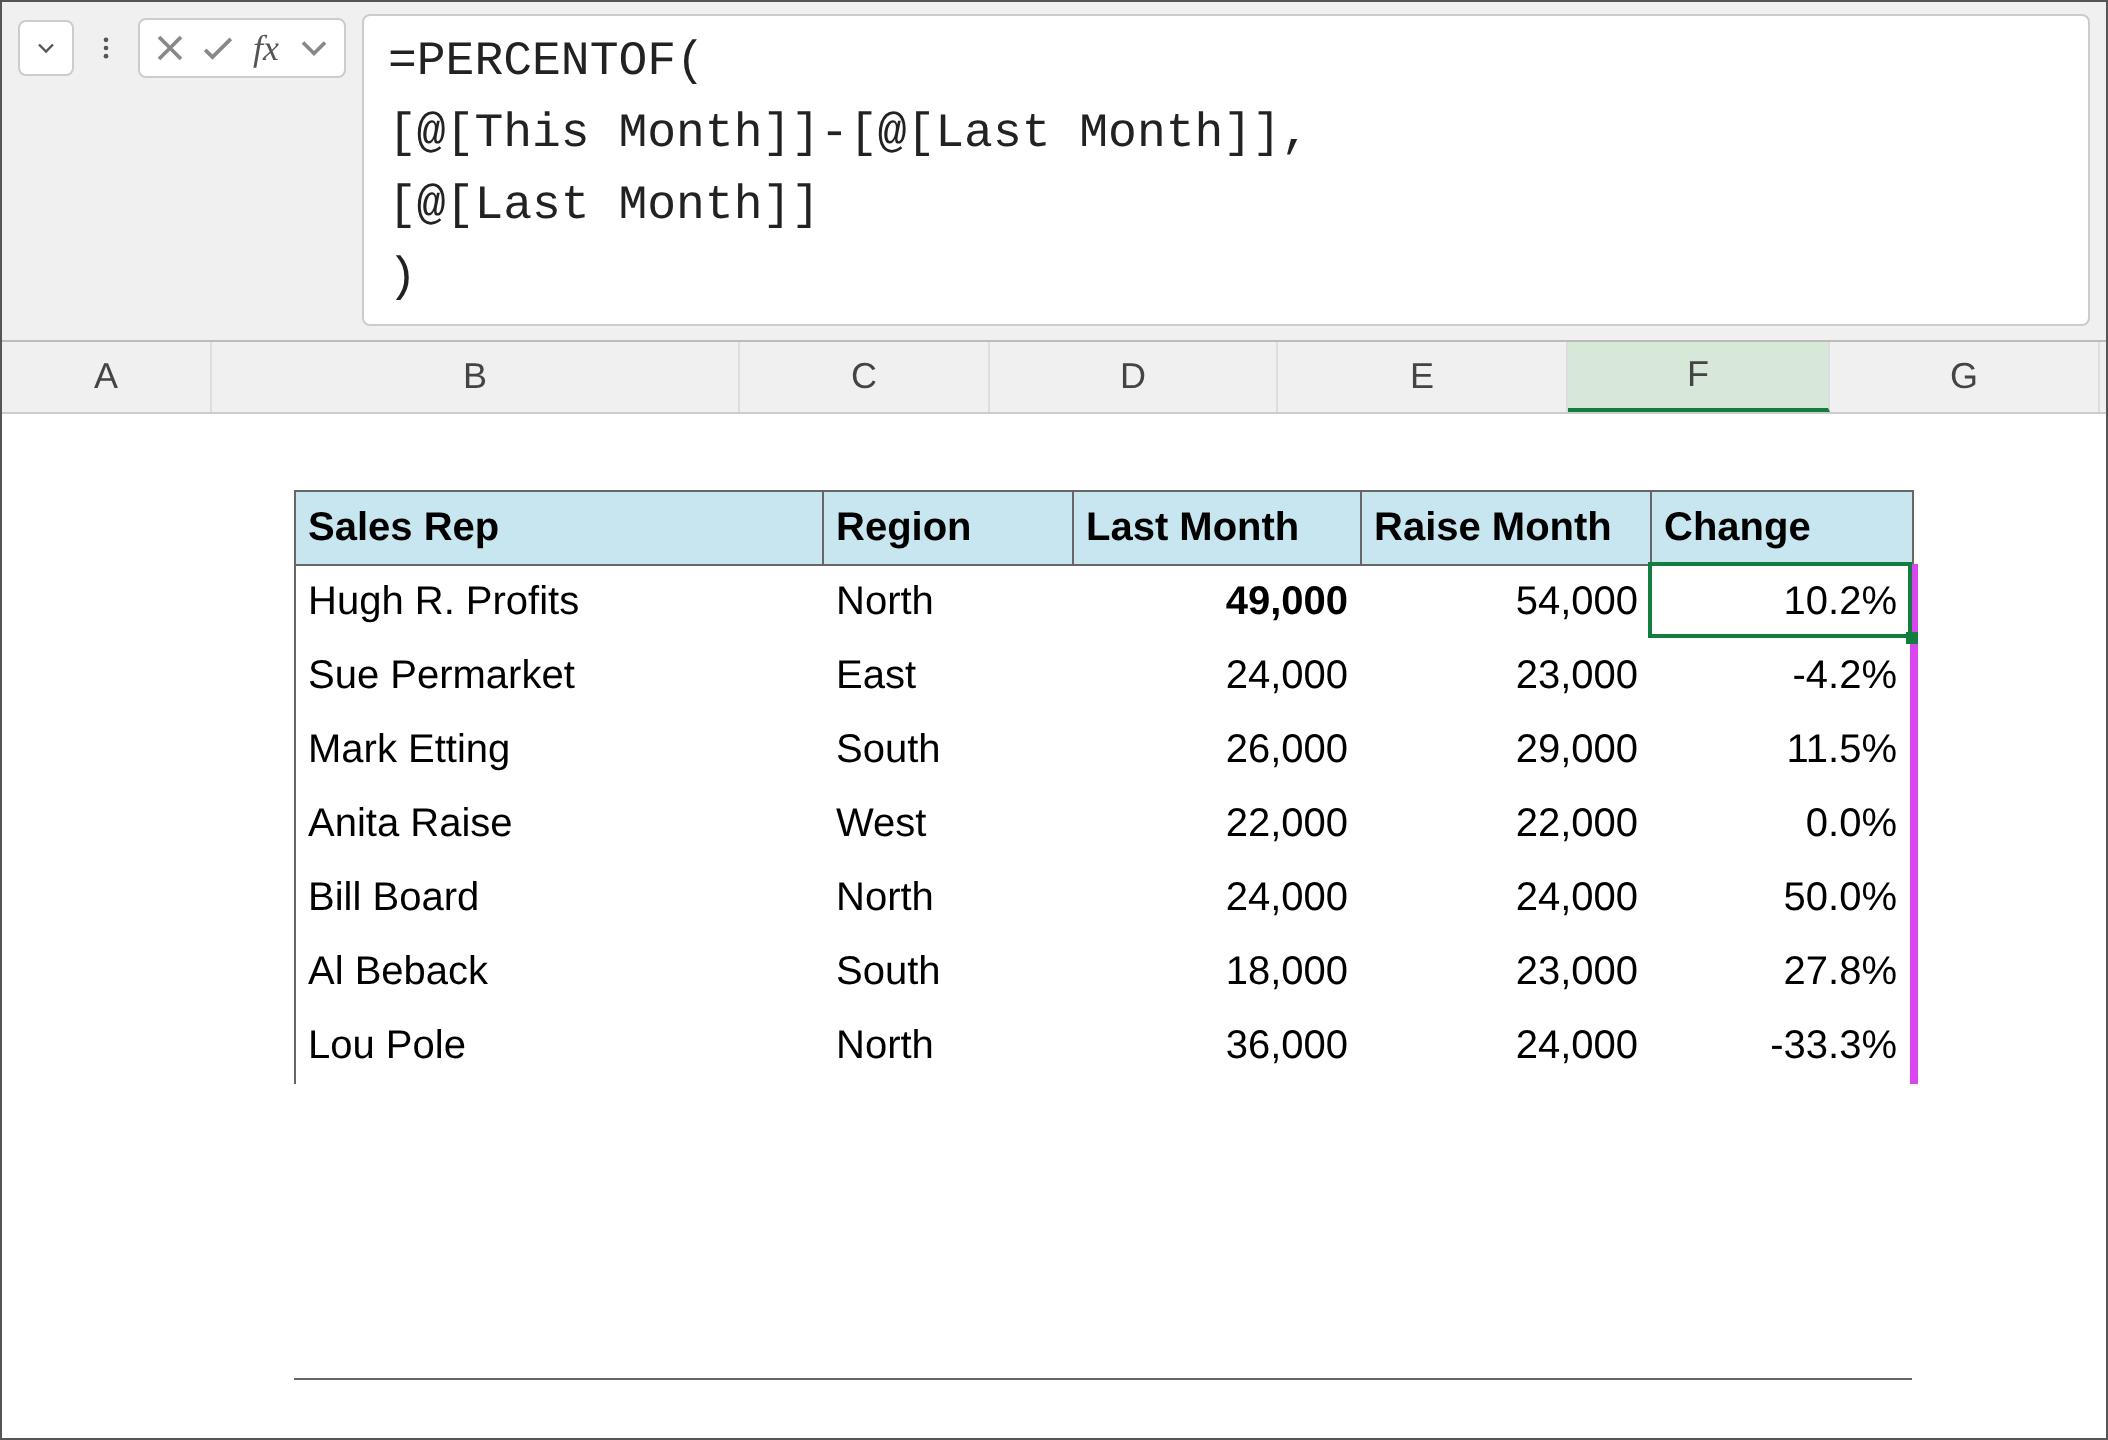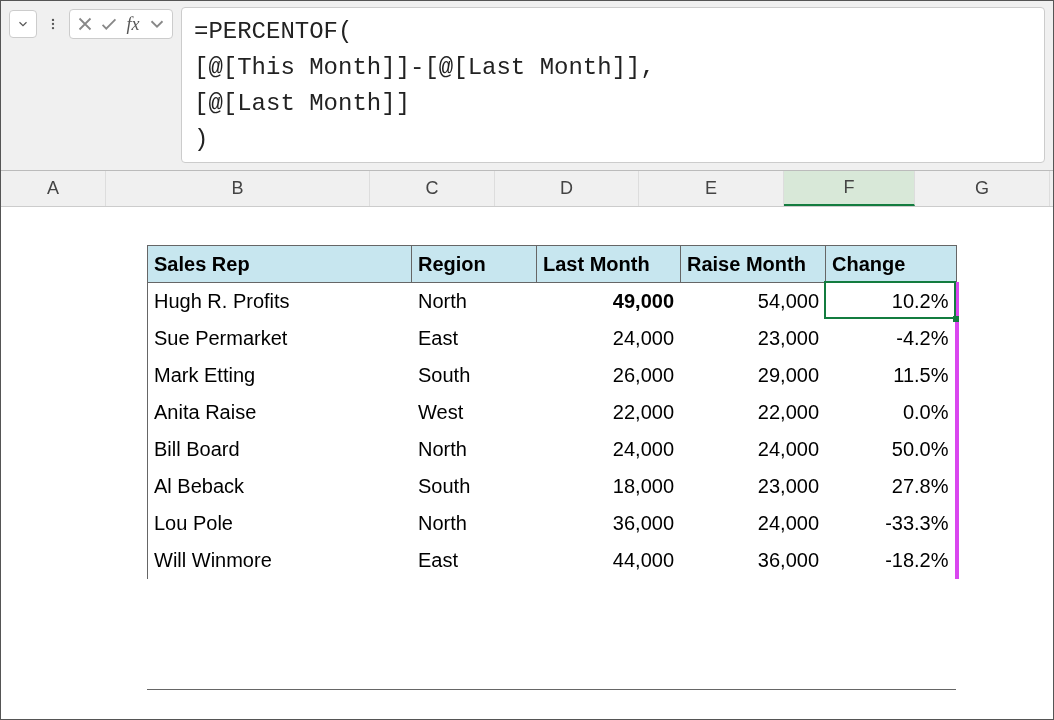--- a/index.html
+++ b/index.html
@@ -241,25 +241,18 @@
           <td class="num" style="width: 145px;">23,000</td>
           <td class="num right-edge" style="width: 131px;">27.8%</td>
         </tr>
         <tr>
           <td class="left-edge" style="width: 264px;">Lou Pole</td>
           <td style="width: 125px;">North</td>
           <td class="num" style="width: 144px;">36,000</td>
           <td class="num" style="width: 145px;">24,000</td>
           <td class="num right-edge" style="width: 131px;">-33.3%</td>
         </tr>
-        <tr>
-          <td class="left-edge" style="width: 264px;">Will Winmore</td>
-          <td style="width: 125px;">East</td>
-          <td class="num" style="width: 144px;">44,000</td>
-          <td class="num" style="width: 145px;">36,000</td>
-          <td class="num right-edge" style="width: 131px;">-18.2%</td>
-        </tr>
       </tbody>
     </table>
     <div style="position: absolute; left: 146px; top: 482px; width: 809px; height: 0px; border-top: 1px solid rgb(102, 102, 102);"></div>
     <div class="active-cell-outline" style="left: 823px; top: 74px; width: 132px; height: 38px;"></div>
     <div class="active-cell-handle" style="left: 952px; top: 109px;"></div>
   </div>
 
 </body></html>

